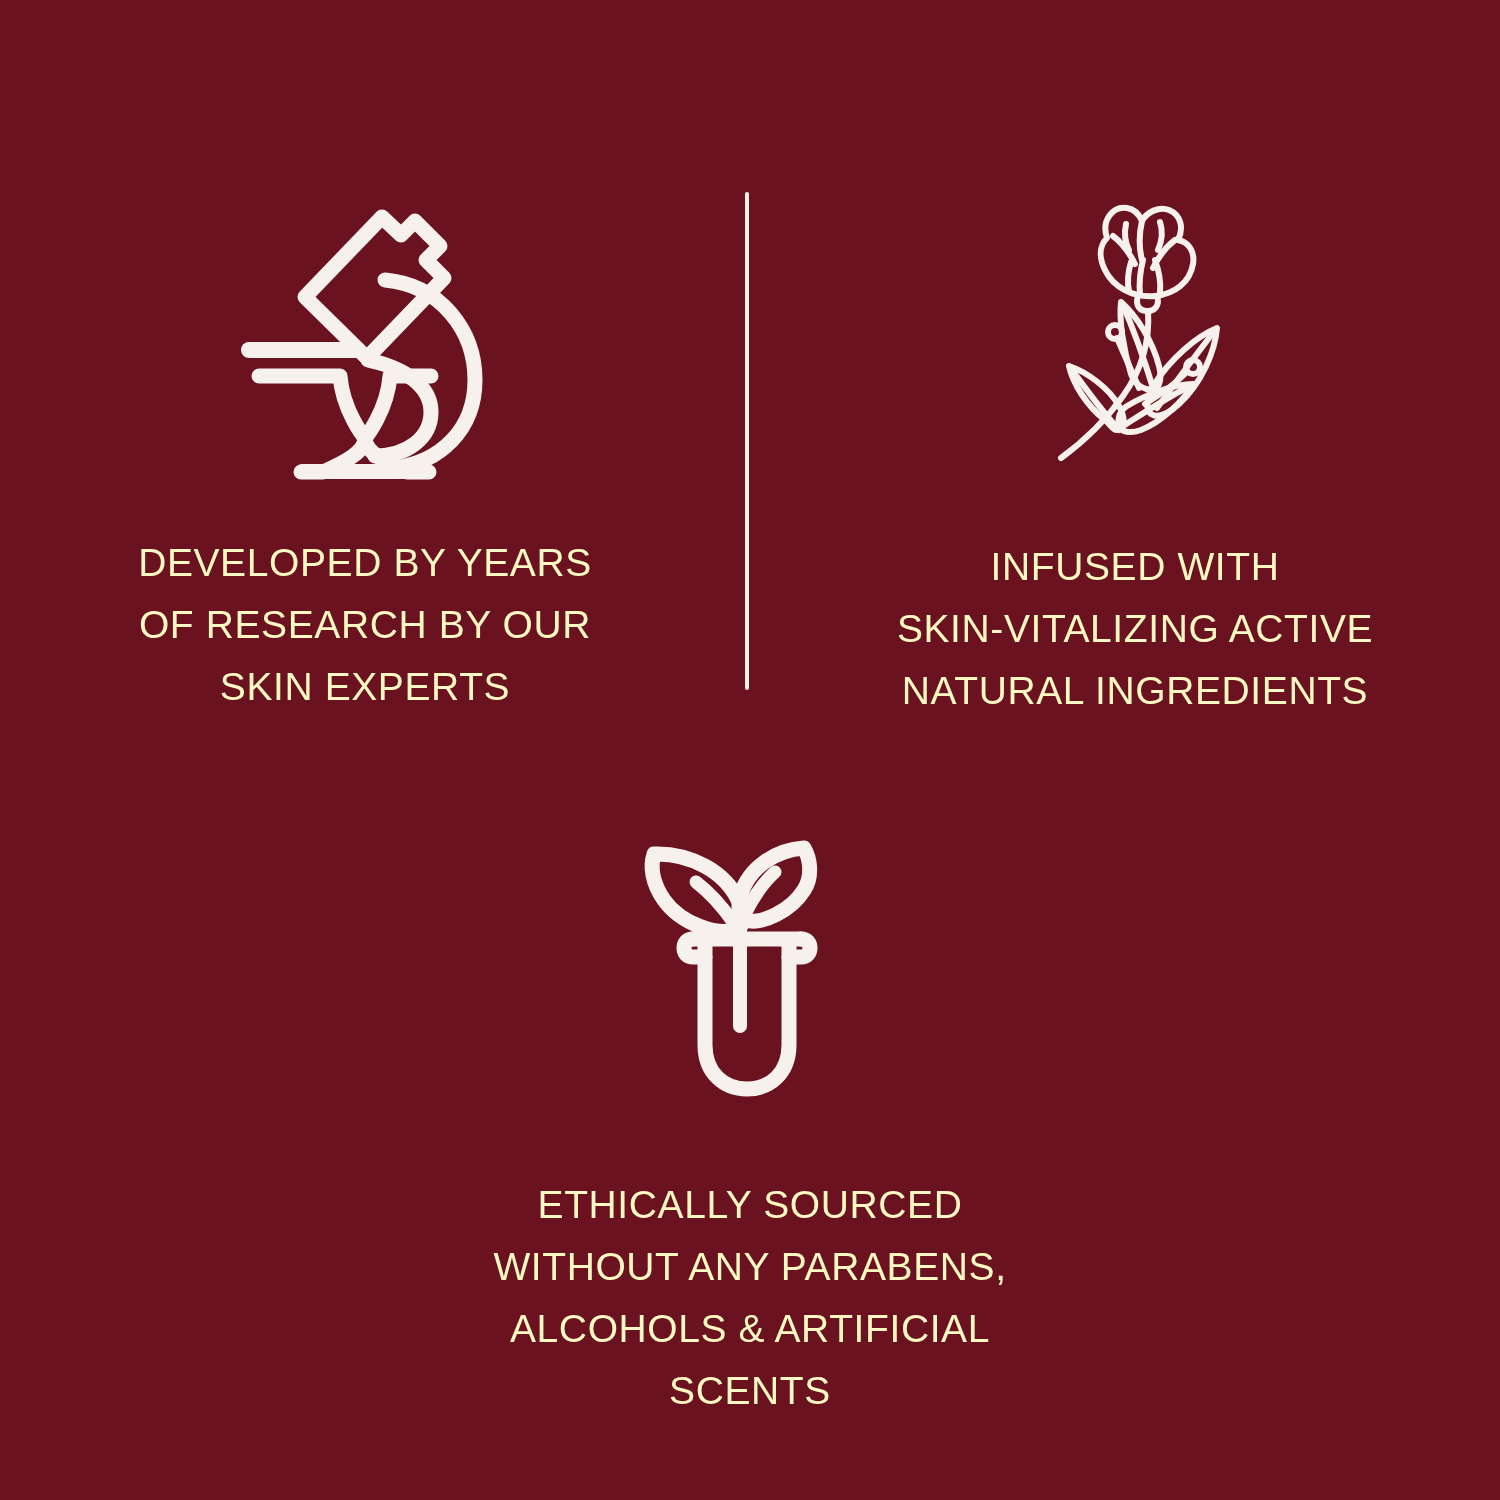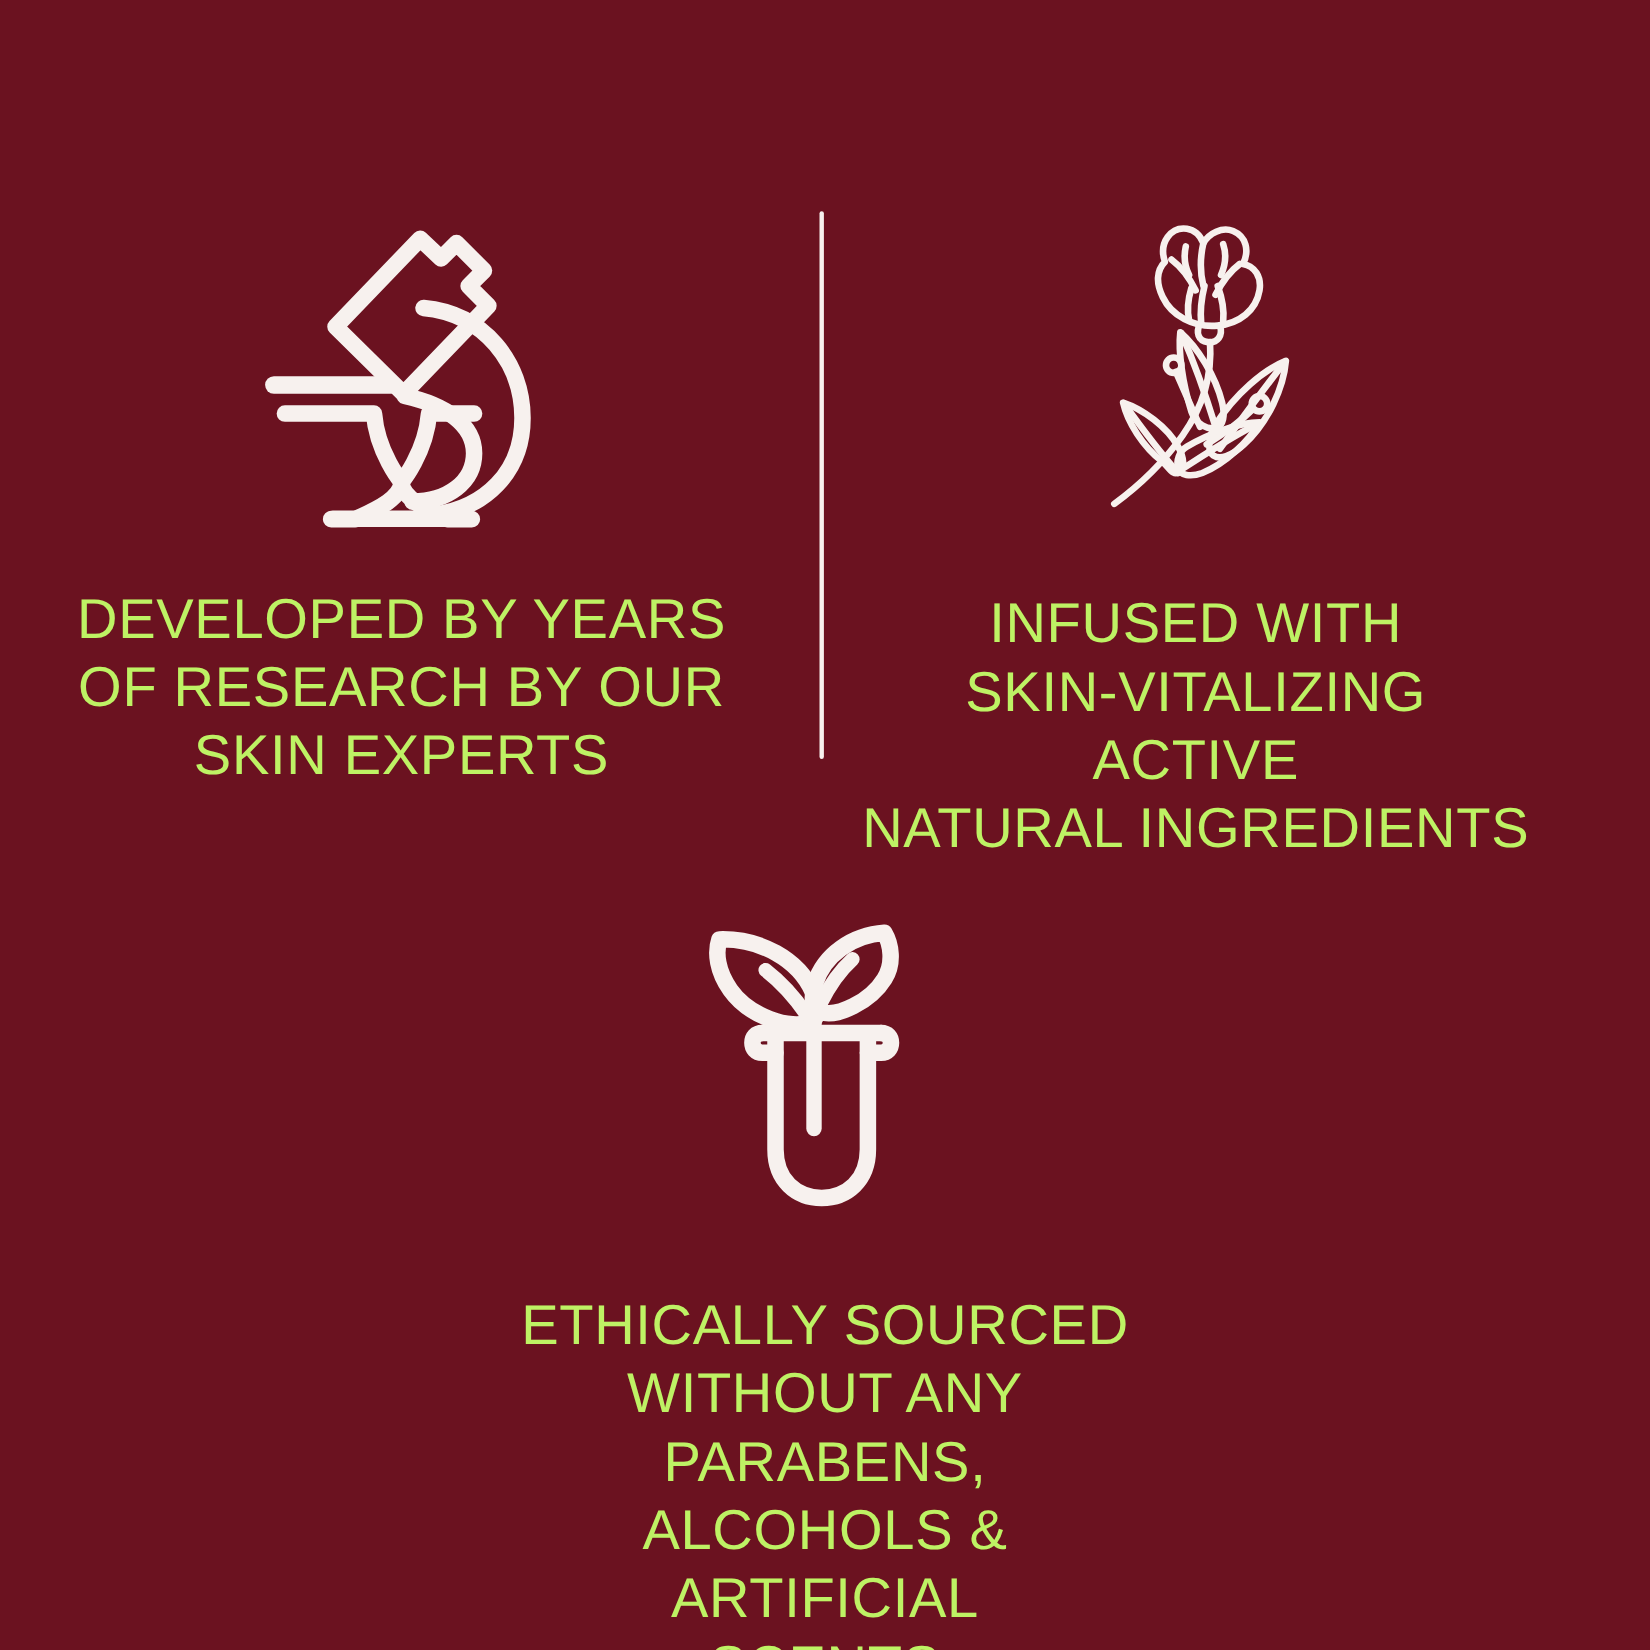--- a/index.html
+++ b/index.html
@@ -32,41 +32,41 @@
   }
   .icon-wrap {
     display: block;
     line-height: 0;
   }
   .icon-wrap svg {
     display: block;
     overflow: visible;
   }
   .caption {
-    color: #bef264;
+    color: #fef9c3;
     text-align: center;
     font-family: "Liberation Sans", sans-serif;
     font-weight: 400;
-    font-size: 51px;
+    font-size: 39px;
     line-height: 62px;
     letter-spacing: 0.6px;
     text-transform: uppercase;
     white-space: pre-line;
   }
 
   
   #feature-research {
     left: 60px;
     top: 190px;
     width: 610px;
   }
   #feature-research .icon-wrap { margin-bottom: 52px; }
 
   #feature-ingredients {
-    left: 782px;
+    left: 830px;
     top: 190px;
     width: 610px;
   }
   #feature-ingredients .icon-wrap { margin-bottom: 56px; }
 
   #feature-ethical {
     left: 445px;
     top: 830px;
     width: 610px;
   }

